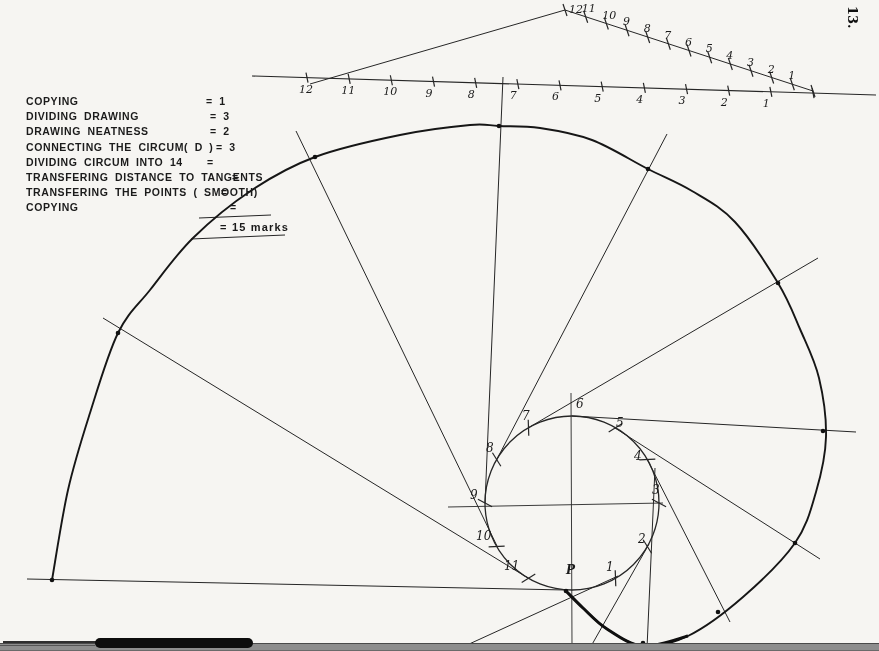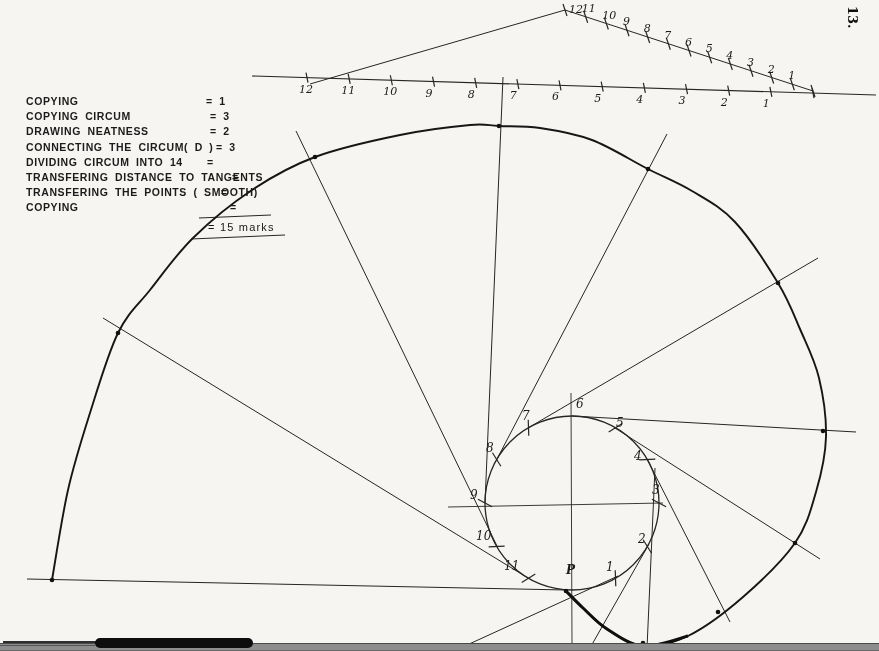--- a/index.html
+++ b/index.html
@@ -10,22 +10,22 @@
     overflow:hidden;
     font-family:"Liberation Sans", sans-serif;
   }
   svg{position:absolute;left:0;top:0;}
   .rubric{position:absolute;left:26px;top:95px;width:260px;}
   .rub-row{position:absolute;left:0;white-space:nowrap;
     font-size:10.5px;letter-spacing:0.6px;word-spacing:3px;
     color:#1b1b1b;font-weight:bold;}
   .rub-label{position:absolute;left:0;top:0;white-space:nowrap;}
   .rub-value{position:absolute;top:0;white-space:nowrap;}
-  .marks-note{position:absolute;left:208px;top:221px;
-    font-size:11px;font-weight:normal;letter-spacing:1.2px;color:#191919;}
+  .marks-note{position:absolute;left:220px;top:221px;
+    font-size:11px;font-weight:bold;letter-spacing:1.2px;color:#191919;}
   .pageno{position:absolute;left:846px;top:6px;width:14px;
     font-family:"DejaVu Serif", serif;font-weight:bold;font-size:13px;color:#101010;
     transform:rotate(90deg);transform-origin:left top;
     transform:translate(14px,0) rotate(90deg);}
   .bar-main{position:absolute;left:0;top:643px;width:879px;height:8px;
     background:#8d8d8d;border-top:1px solid #4a4a4a;}
   .bar-bottom{position:absolute;left:0;top:650px;width:879px;height:1px;background:#6a6a6a;}
   .bar-black{position:absolute;left:95px;top:638px;width:158px;height:10px;
     background:#0d0d0d;border-radius:5px;}
   .bar-line1{position:absolute;left:3px;top:641px;width:94px;height:2px;background:#2e2e2e;}
@@ -144,21 +144,21 @@
       <text x="504" y="570" font-size="12">11</text>
       <text x="566" y="574" font-size="12" font-weight="bold">P</text>
     </svg>
 
   <div class="rubric" id="rubric">
       <div class="rub-row" style="top: 0px;">
         <span class="rub-label">COPYING</span>
         <span class="rub-value" style="left: 180px;">= 1</span>
       </div>
       <div class="rub-row" style="top: 15px;">
-        <span class="rub-label">COPYING CIRCUM</span>
+        <span class="rub-label">DIVIDING DRAWING</span>
         <span class="rub-value" style="left: 184px;">= 3</span>
       </div>
       <div class="rub-row" style="top: 30px;">
         <span class="rub-label">DRAWING NEATNESS</span>
         <span class="rub-value" style="left: 184px;">= 2</span>
       </div>
       <div class="rub-row" style="top: 46px;">
         <span class="rub-label">CONNECTING THE CIRCUM( D )</span>
         <span class="rub-value" style="left: 190px;">= 3</span>
       </div>

